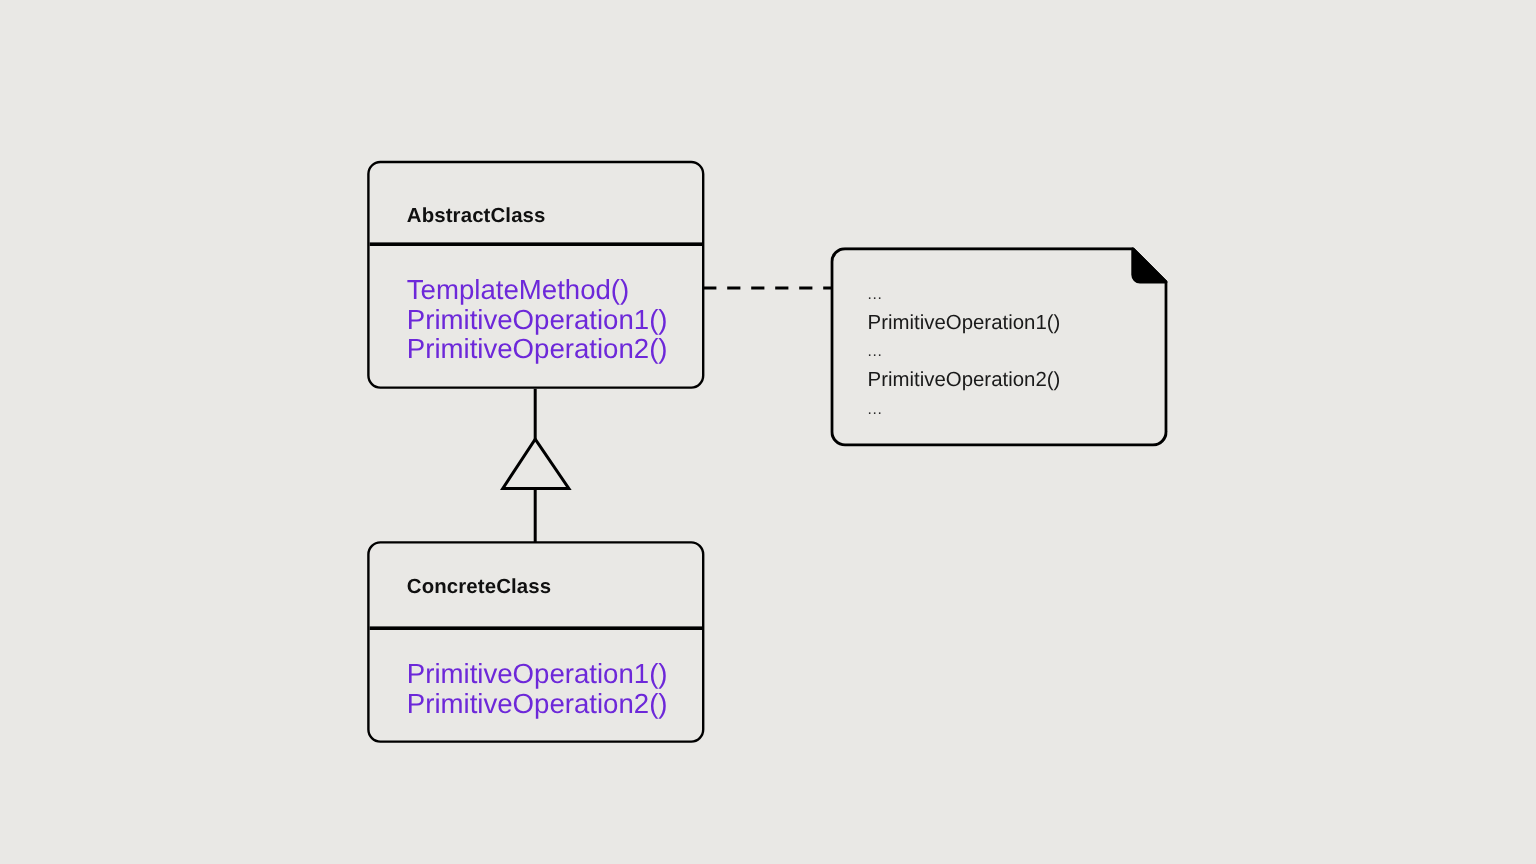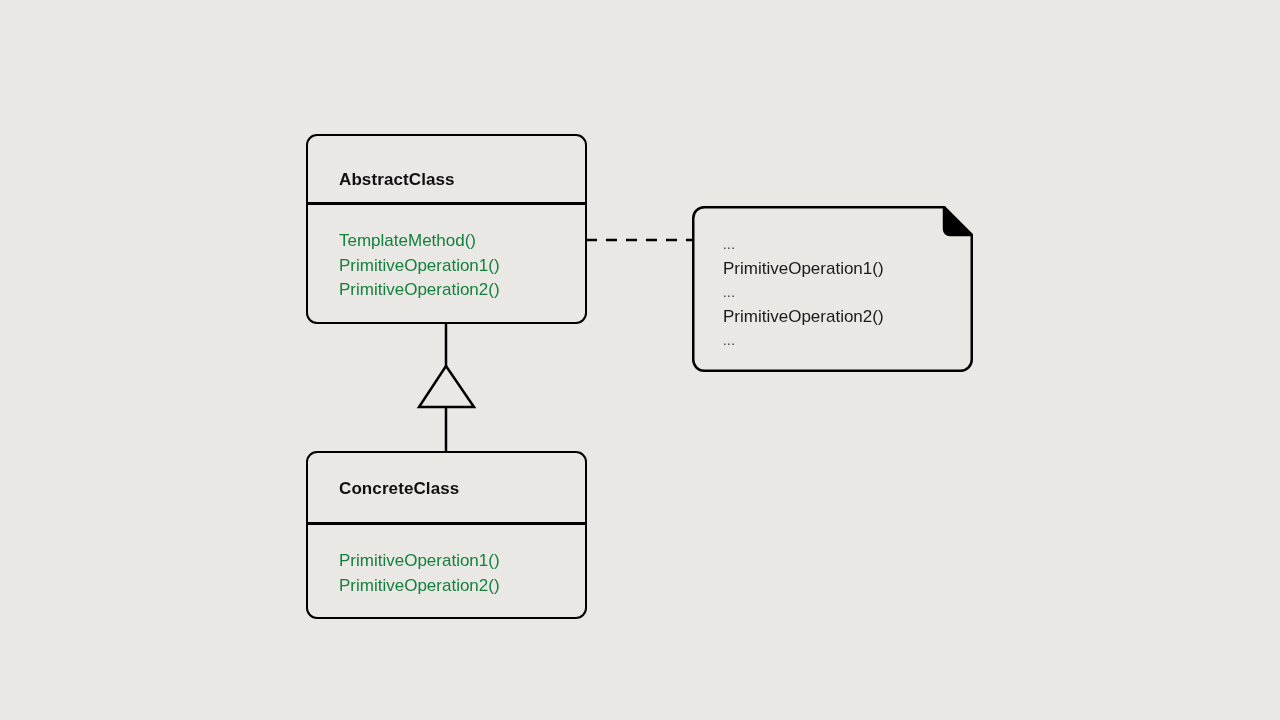--- a/index.html
+++ b/index.html
@@ -46,23 +46,23 @@
   .uml-box .sep {
     position: absolute;
     left: 0;
     right: 0;
     height: 2.5px;
     background: #000;
   }
   .uml-box .ops {
     position: absolute;
     left: 31px;
-    font-size: 17px;
+    font-size: 23px;
     line-height: 24.6px;
-    color: #15803d;
+    color: #6d28d9;
     white-space: nowrap;
   }
 
   
   #abstract-class-box {
     left: 306px;
     top: 134px;
     width: 281px;
     height: 190px;
   }

